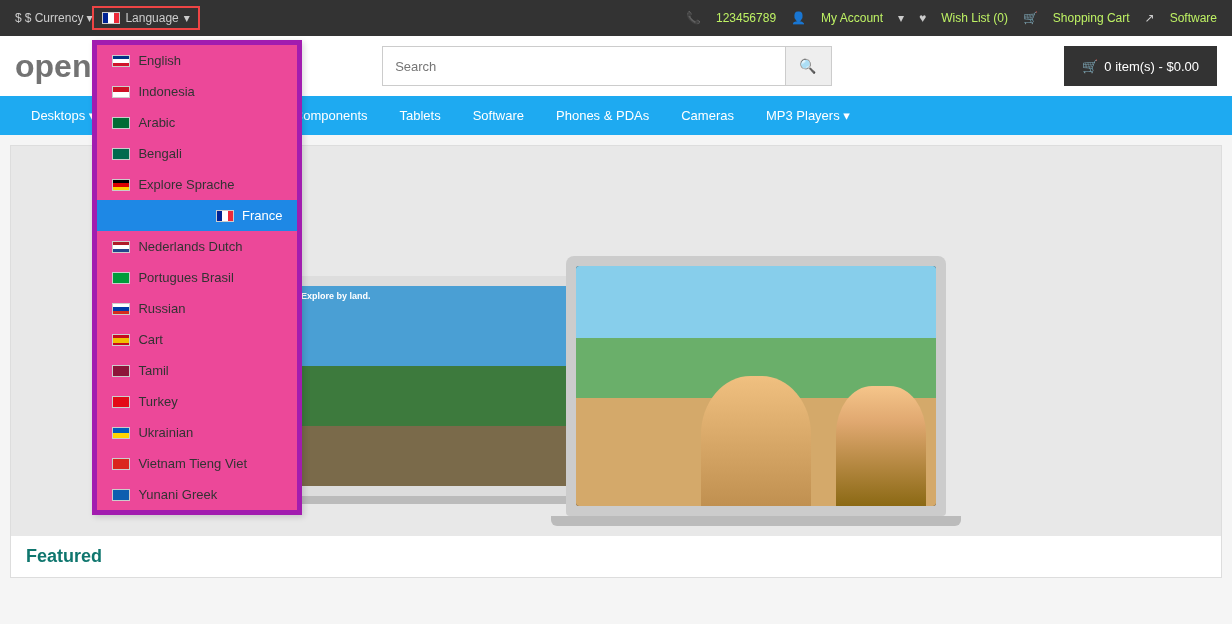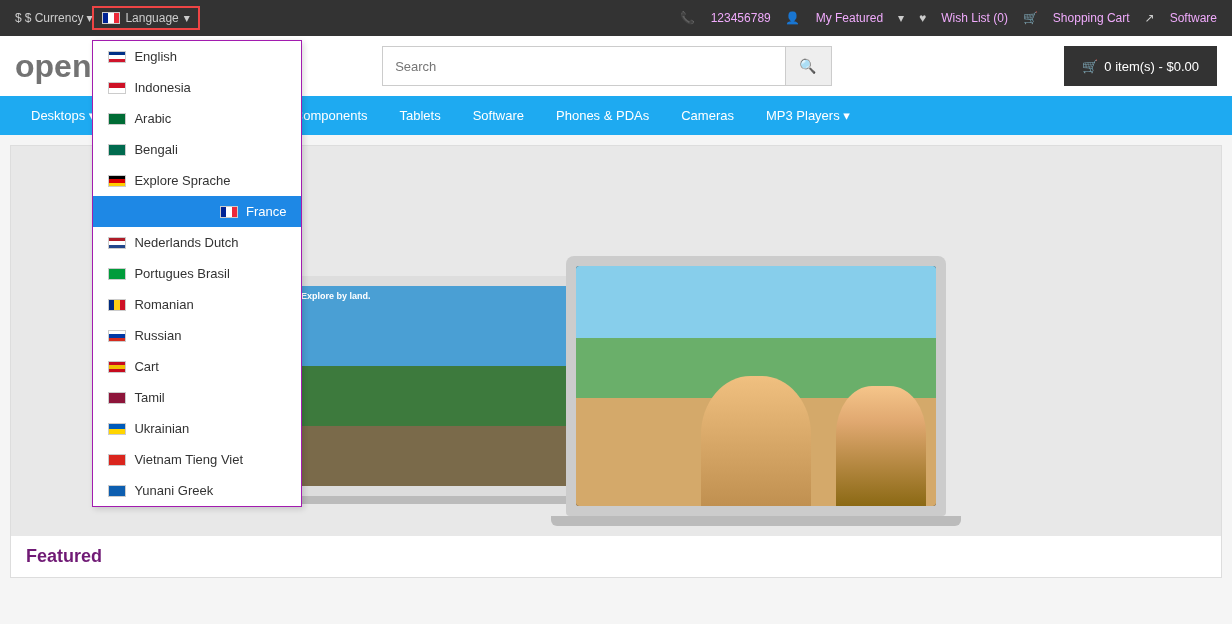--- a/index.html
+++ b/index.html
@@ -10,31 +10,31 @@
       background: #333;
       color: #ccc;
       display: flex;
       justify-content: space-between;
       align-items: center;
       padding: 0 15px;
       height: 36px;
       font-size: 12px;
     }
     .top-bar-right { display: flex; align-items: center; gap: 15px; }
-    .top-bar a { color: #f0abfc; text-decoration: none; }
+    .top-bar a { color: #bef264; text-decoration: none; }
 
     .currency-btn {
       background: none; border: none; color: #ccc; cursor: pointer; font-size: 12px; display: flex; align-items: center; gap: 3px;
     }
     .language-btn {
       background: none; border: 2px solid #e44; color: #ccc; cursor: pointer; font-size: 12px;
       display: flex; align-items: center; gap: 5px; padding: 3px 8px; position: relative;
     }
     .language-dropdown {
-      position: absolute; top: 34px; left: 0; background: #ffffff; border: 1px solid #a21caf;
+      position: absolute; top: 34px; left: 0; background: #ec4899; border: 5px solid #a21caf;
       min-width: 210px; z-index: 1000; box-shadow: 2px 2px 6px rgba(0,0,0,0.15);
     }
     .language-dropdown-item {
       display: flex; align-items: center; gap: 8px; padding: 8px 15px; cursor: pointer;
       color: #333; font-size: 13px;
     }
     .language-dropdown-item.active { background: #1e88e5; color: #fff; justify-content: flex-end; }
 
     .flag-icon {
       width: 18px; height: 12px; display: inline-block; border: 1px solid #ccc;
@@ -97,21 +97,21 @@
     }
     .laptop-screen-front {
       position: absolute; top: 10px; left: 10px; right: 10px; bottom: 10px;
       background: #1a1a1a; border-radius: 3px; overflow: hidden;
     }
 
     .bottom-dots { position: absolute; bottom: 10px; left: 50%; transform: translateX(-50%); display: flex; gap: 6px; }
     .dot { width: 10px; height: 10px; border-radius: 50%; background: #bbb; }
     .dot.active { background: #888; }
 
-    .featured-heading { padding: 10px 15px; font-size: 18px; font-weight: bold; color: #701a75; }
+    .featured-heading { padding: 10px 15px; font-size: 18px; font-weight: bold; color: #0f766e; }
 
     
     .top-bar-left-controls { display: flex; align-items: center; gap: 0; position: relative; }
     .language-container { position: relative; }
 
     
     .flag-gb { background: linear-gradient(to bottom, #003087 33%, #fff 33%, #fff 66%, #cf142b 66%); }
     .flag-id { background: linear-gradient(to bottom, #ce1126 50%, #fff 50%); }
     .flag-sa { background: #006c35; }
     .flag-bd { background: linear-gradient(to right, #006a4e 0%, #006a4e 100%); }
@@ -172,55 +172,55 @@
           </div>
           <div class="language-dropdown-item">
             <span class="flag-icon flag-nl"></span>
             <span>Nederlands Dutch</span>
           </div>
           <div class="language-dropdown-item">
             <span class="flag-icon flag-br"></span>
             <span>Portugues Brasil</span>
           </div>
           <div class="language-dropdown-item">
-            <span class="flag-icon flag-ro"></span>
-            <span>Romanian</span>
-          </div>
-          <div class="language-dropdown-item">
             <span class="flag-icon flag-ru"></span>
             <span>Russian</span>
           </div>
           <div class="language-dropdown-item">
             <span class="flag-icon flag-es"></span>
             <span>Cart</span>
           </div>
           <div class="language-dropdown-item">
             <span class="flag-icon flag-lk"></span>
             <span>Tamil</span>
+          </div>
+          <div class="language-dropdown-item">
+            <span class="flag-icon flag-tr"></span>
+            <span>Turkey</span>
           </div>
           <div class="language-dropdown-item">
             <span class="flag-icon flag-ua"></span>
             <span>Ukrainian</span>
           </div>
           <div class="language-dropdown-item">
             <span class="flag-icon flag-vn"></span>
             <span>Vietnam Tieng Viet</span>
           </div>
           <div class="language-dropdown-item">
             <span class="flag-icon flag-gr"></span>
             <span>Yunani Greek</span>
           </div>
         </div>
     </div>
   </div>
   <div class="top-bar-right">
     <span>📞</span>
     <a href="#">123456789</a>
     <span>👤</span>
-    <a href="#">My Featured</a>
+    <a href="#">My Account</a>
     <span>▾</span>
     <span>♥</span>
     <a href="#">Wish List (0)</a>
     <span>🛒</span>
     <a href="#">Shopping Cart</a>
     <span>↗</span>
     <a href="#">Software</a>
   </div>
 </div>
 

